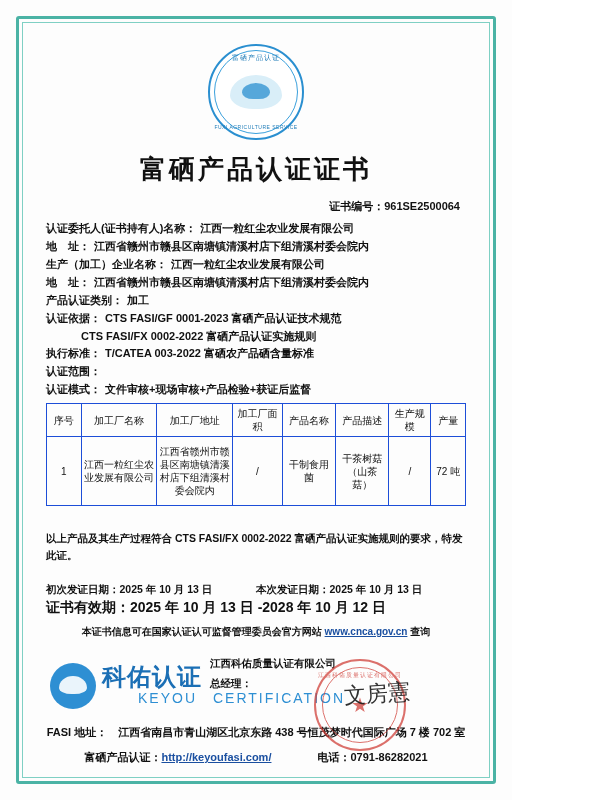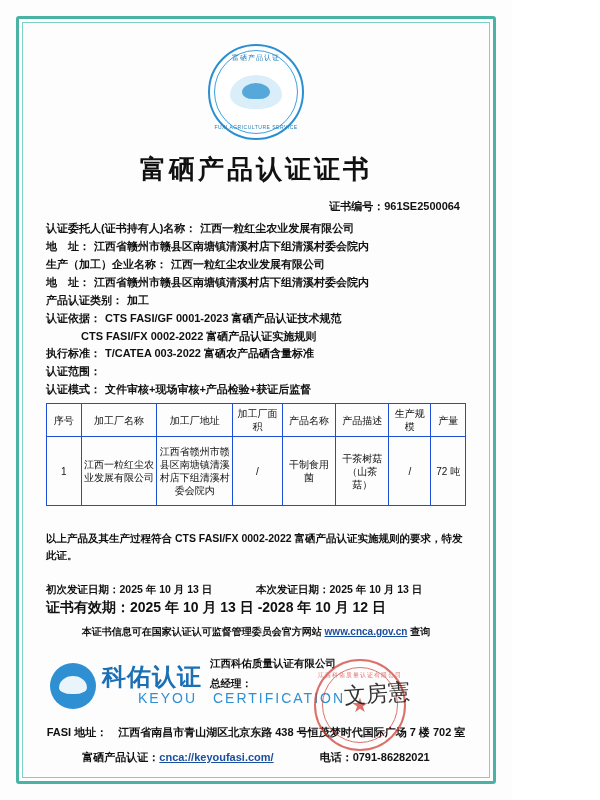--- a/index.html
+++ b/index.html
@@ -394,21 +394,21 @@
         <div class="star">★</div>
       </div>
 
       <div class="signature">文房憲</div>
     </div>
 
     <div class="addr-line">FASI 地址：　江西省南昌市青山湖区北京东路 438 号恒茂梦时代国际广场 7 楼 702 室</div>
 
     <div class="bottom-line">
       <div>
-        <span>富硒产品认证：</span><span class="url">cnca://keyoufasi.com/</span>
+        <span>富硒产品认证：</span><span class="url">http://keyoufasi.com/</span>
       </div>
       <div>
         <span>电话：</span><span>0791-86282021</span>
       </div>
     </div>
 
   </div>
 </div>
 
 </body></html>

